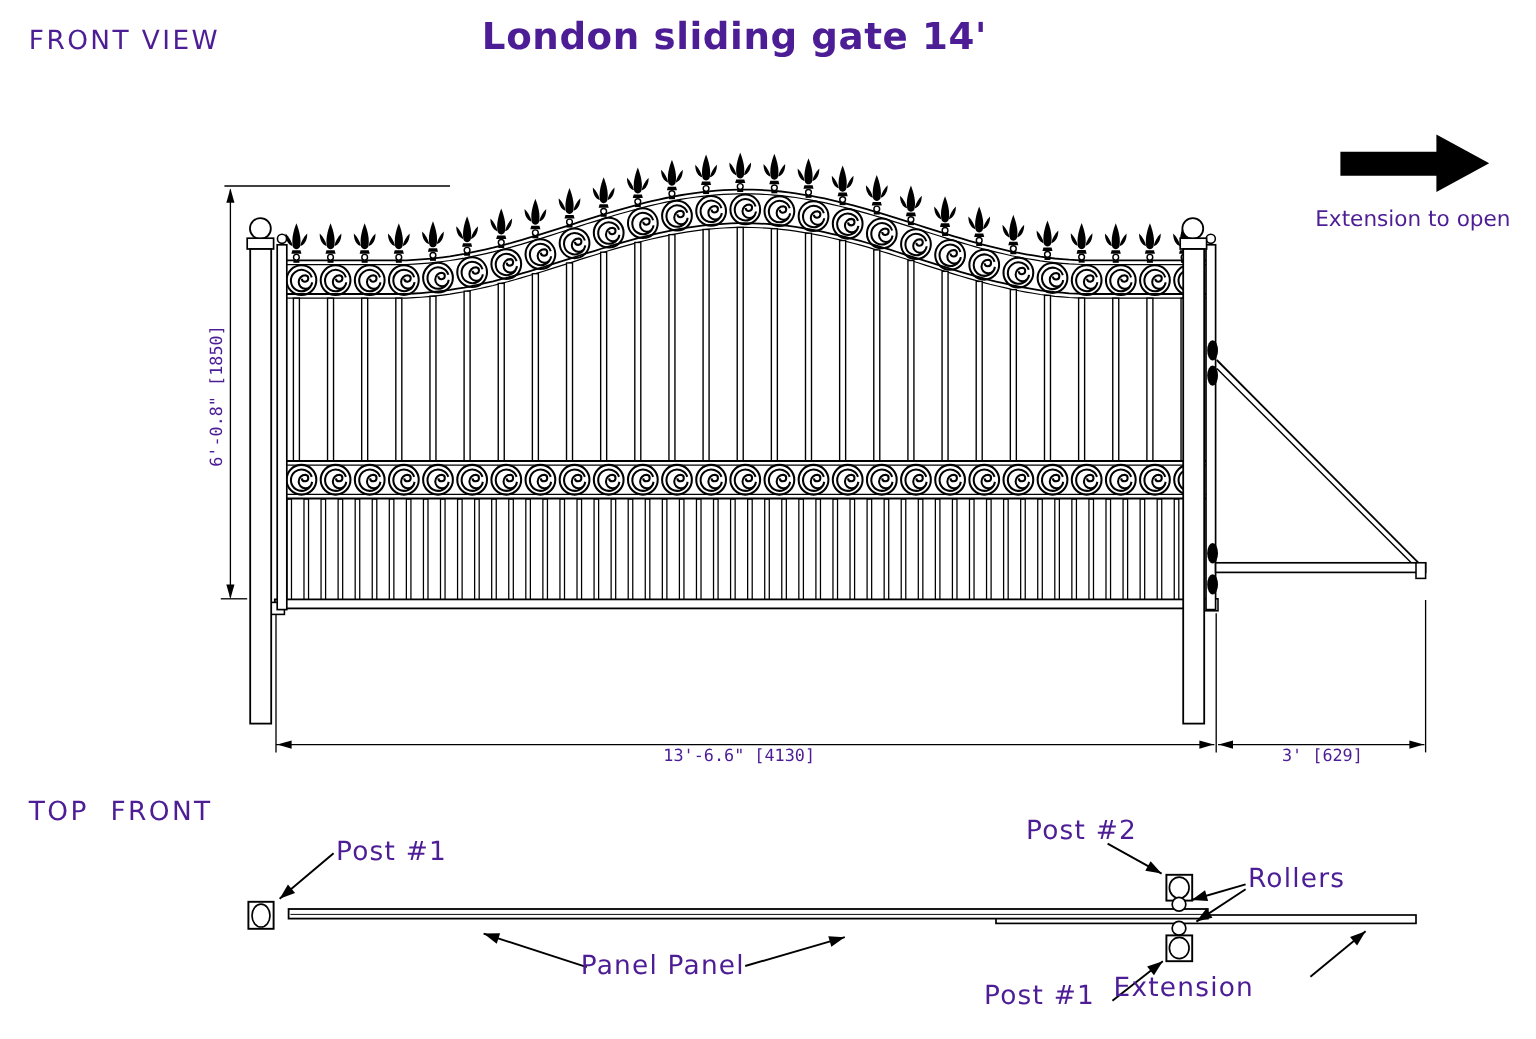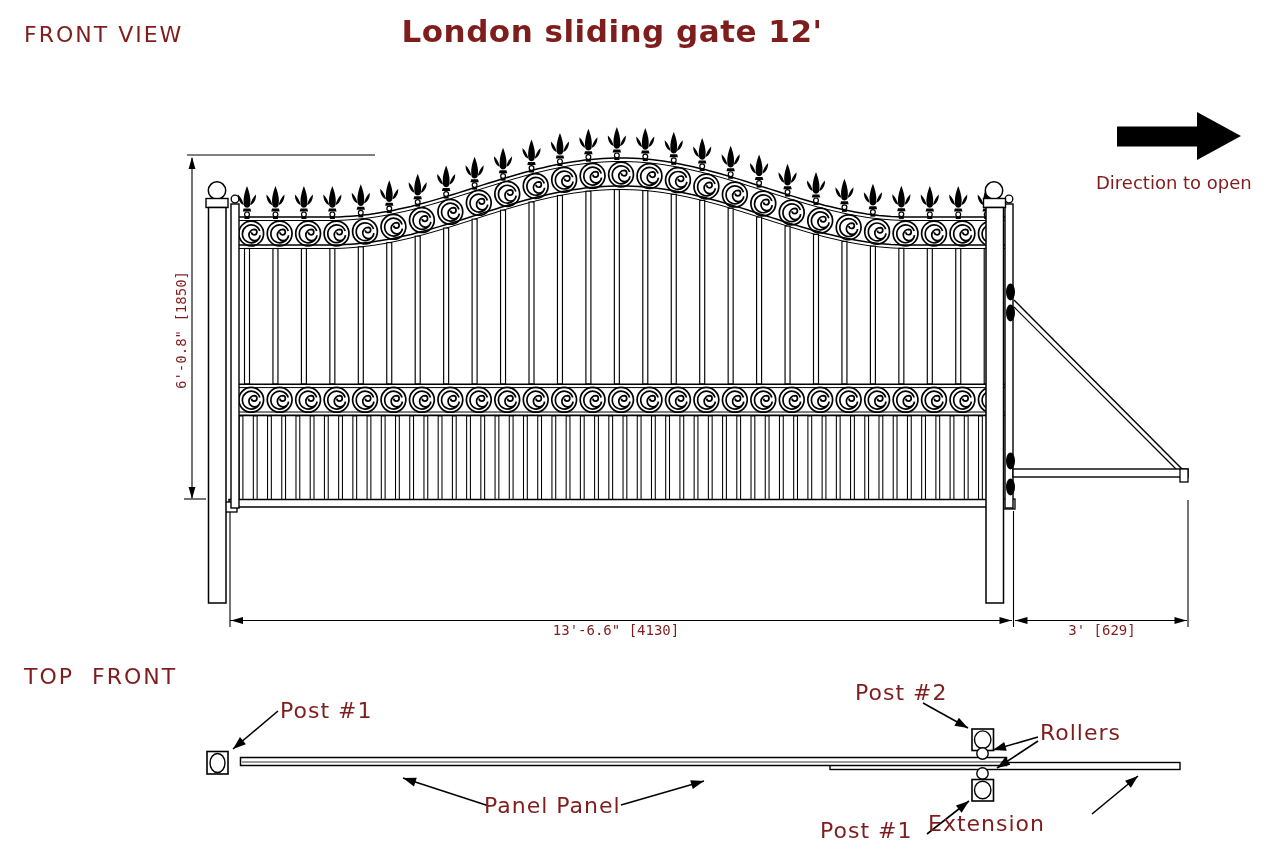--- a/index.html
+++ b/index.html
@@ -1,17 +1,17 @@
 <!DOCTYPE html>
 <html><head>
 <meta charset="utf-8">
 <style>
   html,body{margin:0;padding:0;background:#fff;}
   .canvas{position:relative;width:1280px;height:866px;background:#fff;overflow:hidden;
-          font-family:"DejaVu Sans","Liberation Sans",sans-serif;color:#7f1d1d;}
+          font-family:"DejaVu Sans","Liberation Sans",sans-serif;color:#4c1d95;}
   svg{position:absolute;left:0;top:0;}
   .lbl{position:absolute;white-space:pre;line-height:1.05;}
   .view-lbl{font-size:22px;letter-spacing:2px;}
   .title{position:absolute;left:377px;top:13px;width:470px;text-align:center;
          font-size:31px;font-weight:bold;letter-spacing:.5px;}
   .dir{left:1096px;top:174px;width:180px;font-size:18px;}
   .dim{position:absolute;font-family:"DejaVu Sans Mono","Liberation Mono",monospace;
        font-size:14px;white-space:pre;}
   .dimh{left:116px;top:322px;width:130px;text-align:center;transform:rotate(-90deg);transform-origin:center;}
   .dimw{left:516px;top:622px;width:200px;text-align:center;}
@@ -537,22 +537,22 @@
           <polygon points="1138,776 1130.9071518850308,787.8258828684365 1125.0478425726649,780.7330347534672" fill="#000000" stroke="none"></polygon>
           <line x1="489" y1="806" x2="403" y2="778" stroke="#000000" stroke-width="1.6"></line>
           <polygon points="403,778 416.785424427647,777.6506100321515 413.9372327910077,786.3986272018292" fill="#000000" stroke="none"></polygon>
           <line x1="621" y1="805" x2="704" y2="781" stroke="#000000" stroke-width="1.6"></line>
           <polygon points="704,781 692.7893818871182,789.030071078585 690.2338331783383,780.1921317940541" fill="#000000" stroke="none"></polygon>
         </g>
       </g>
     </svg>
 
   <div class="lbl view-lbl" style="left:24px;top:23px">FRONT VIEW</div>
-  <div class="title">London sliding gate 12'</div>
-  <div class="lbl dir">Direction to open</div>
+  <div class="title">London sliding gate 14'</div>
+  <div class="lbl dir">Extension to open</div>
 
   <div class="dim dimh">6'-0.8" [1850]</div>
   <div class="dim dimw">13'-6.6" [4130]</div>
   <div class="dim dime">3' [629]</div>
 
   <div class="lbl view-lbl" style="left:24px;top:665px">TOP  FRONT</div>
   <div class="lbl tv" style="left:280px;top:699px">Post #1</div>
   <div class="lbl tv" style="left:855px;top:681px">Post #2</div>
   <div class="lbl tv" style="left:1040px;top:721px">Rollers</div>
   <div class="lbl tv" style="left:820px;top:819px">Post #1</div>

